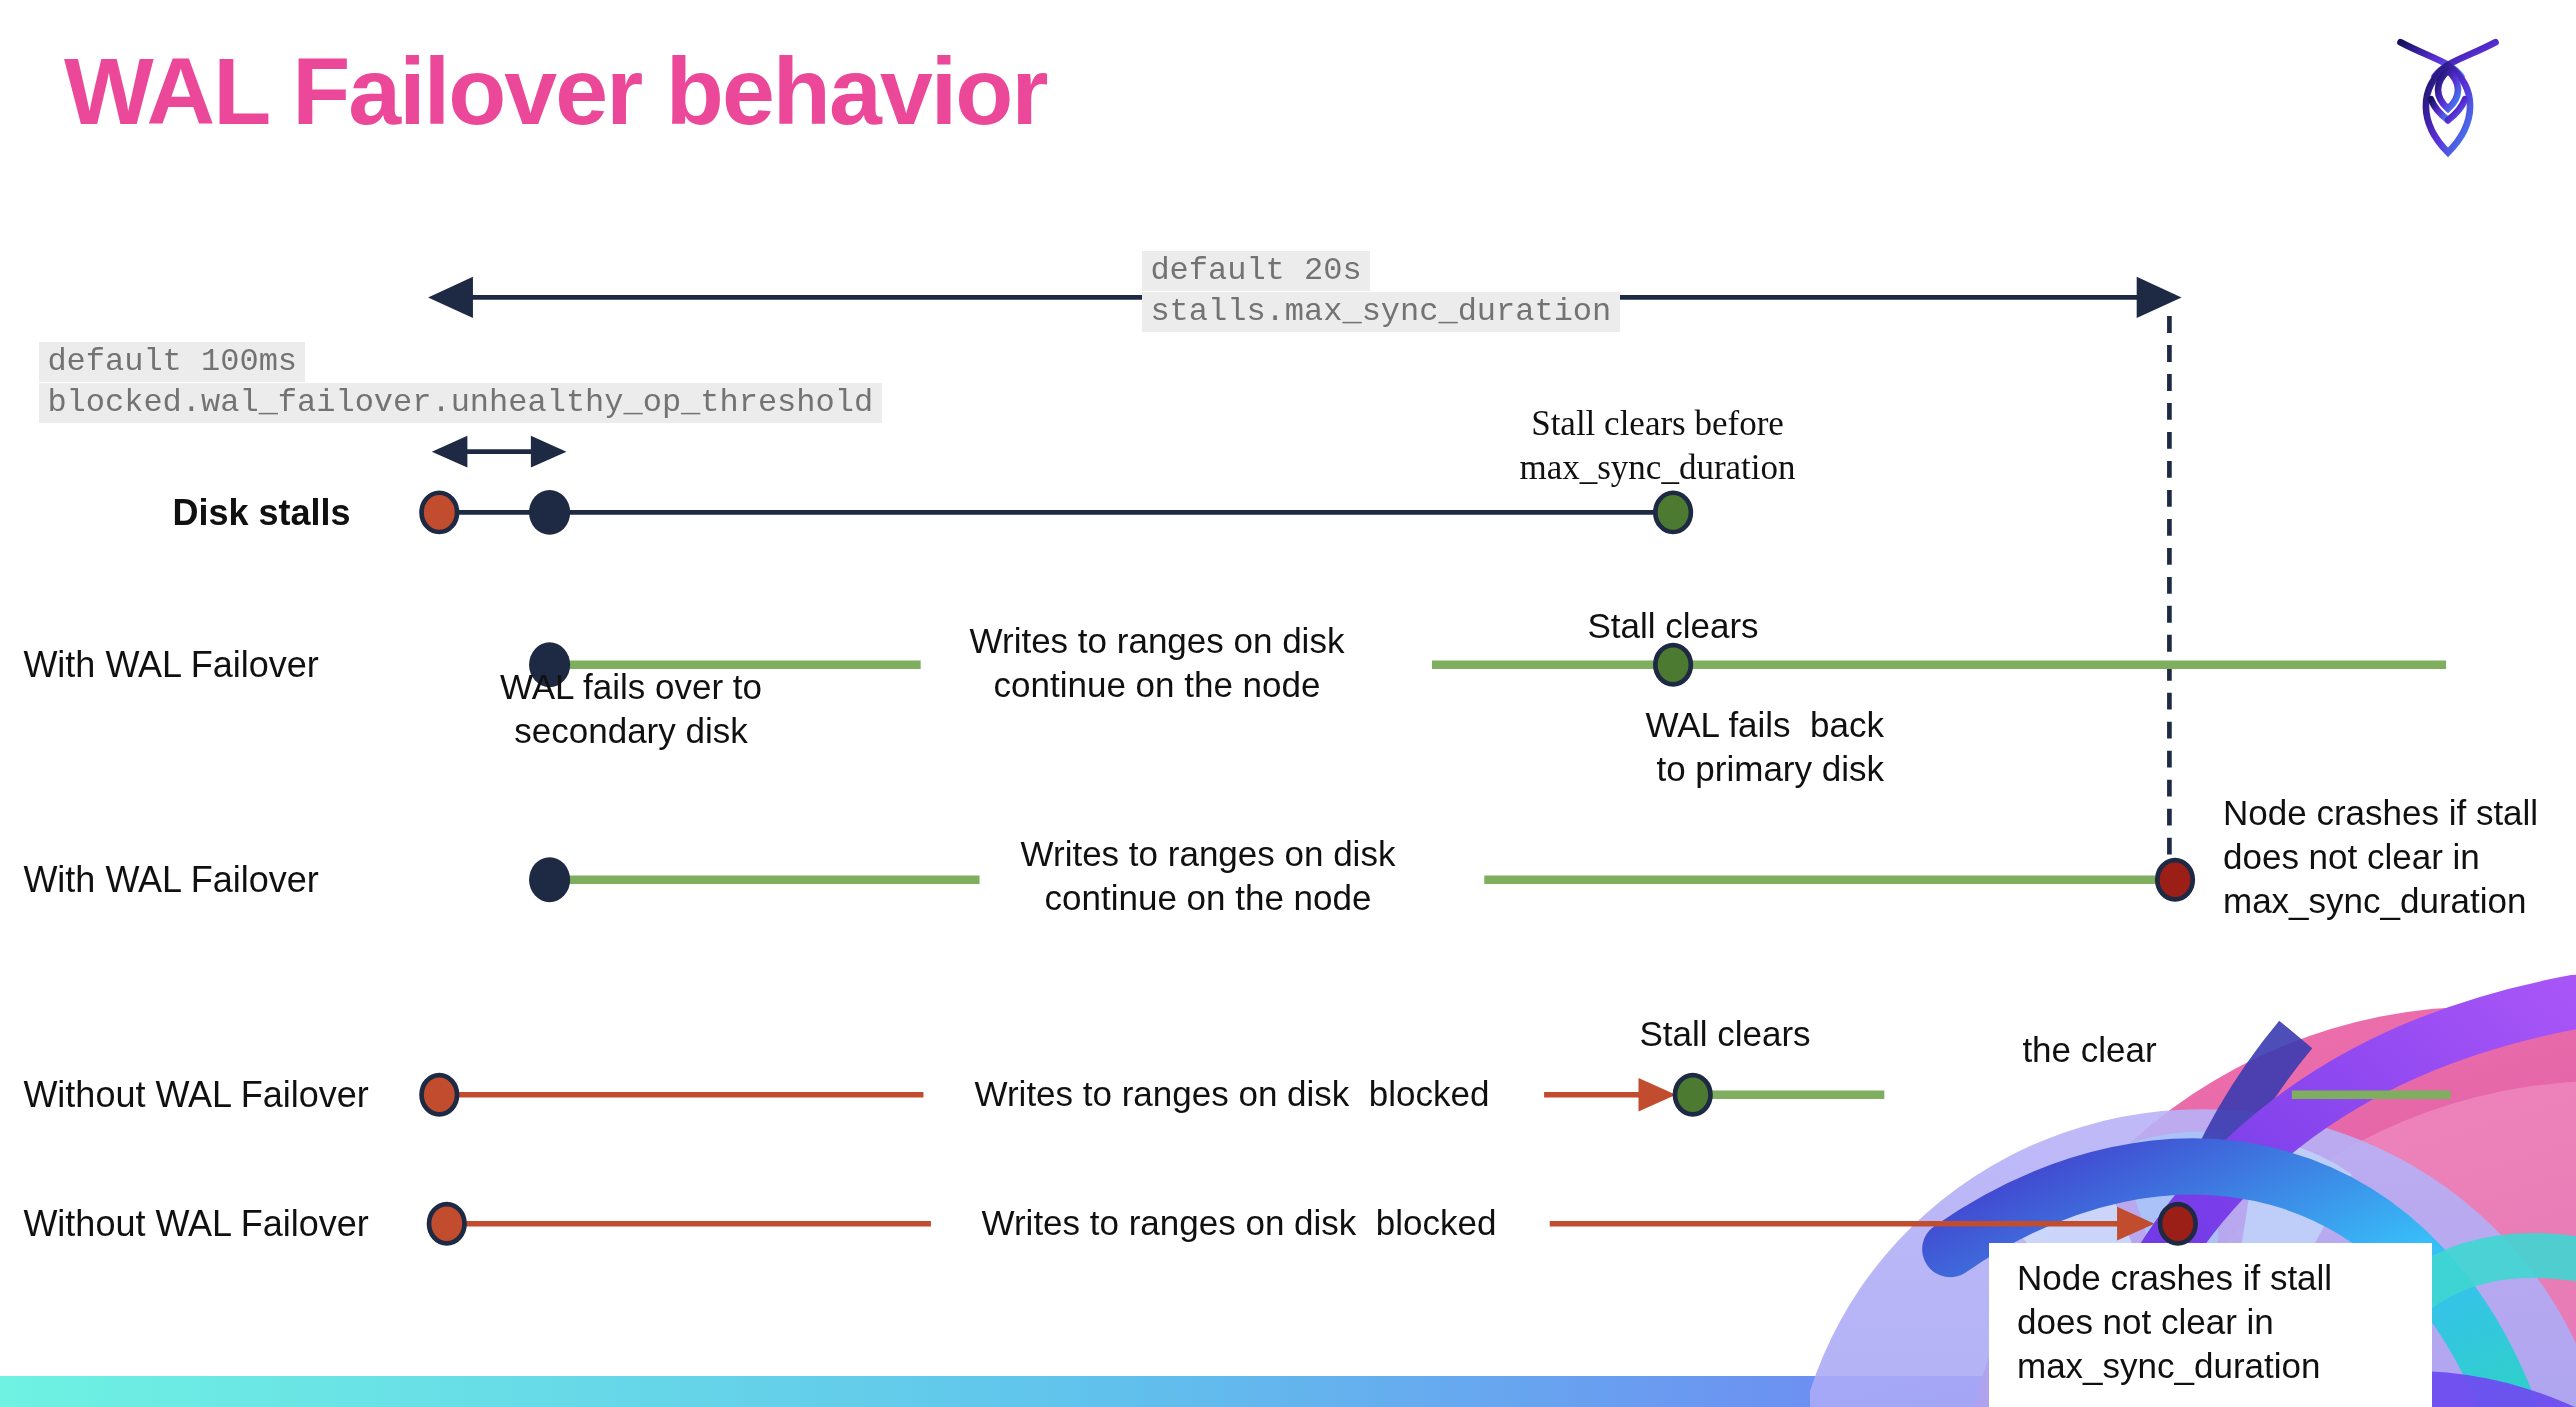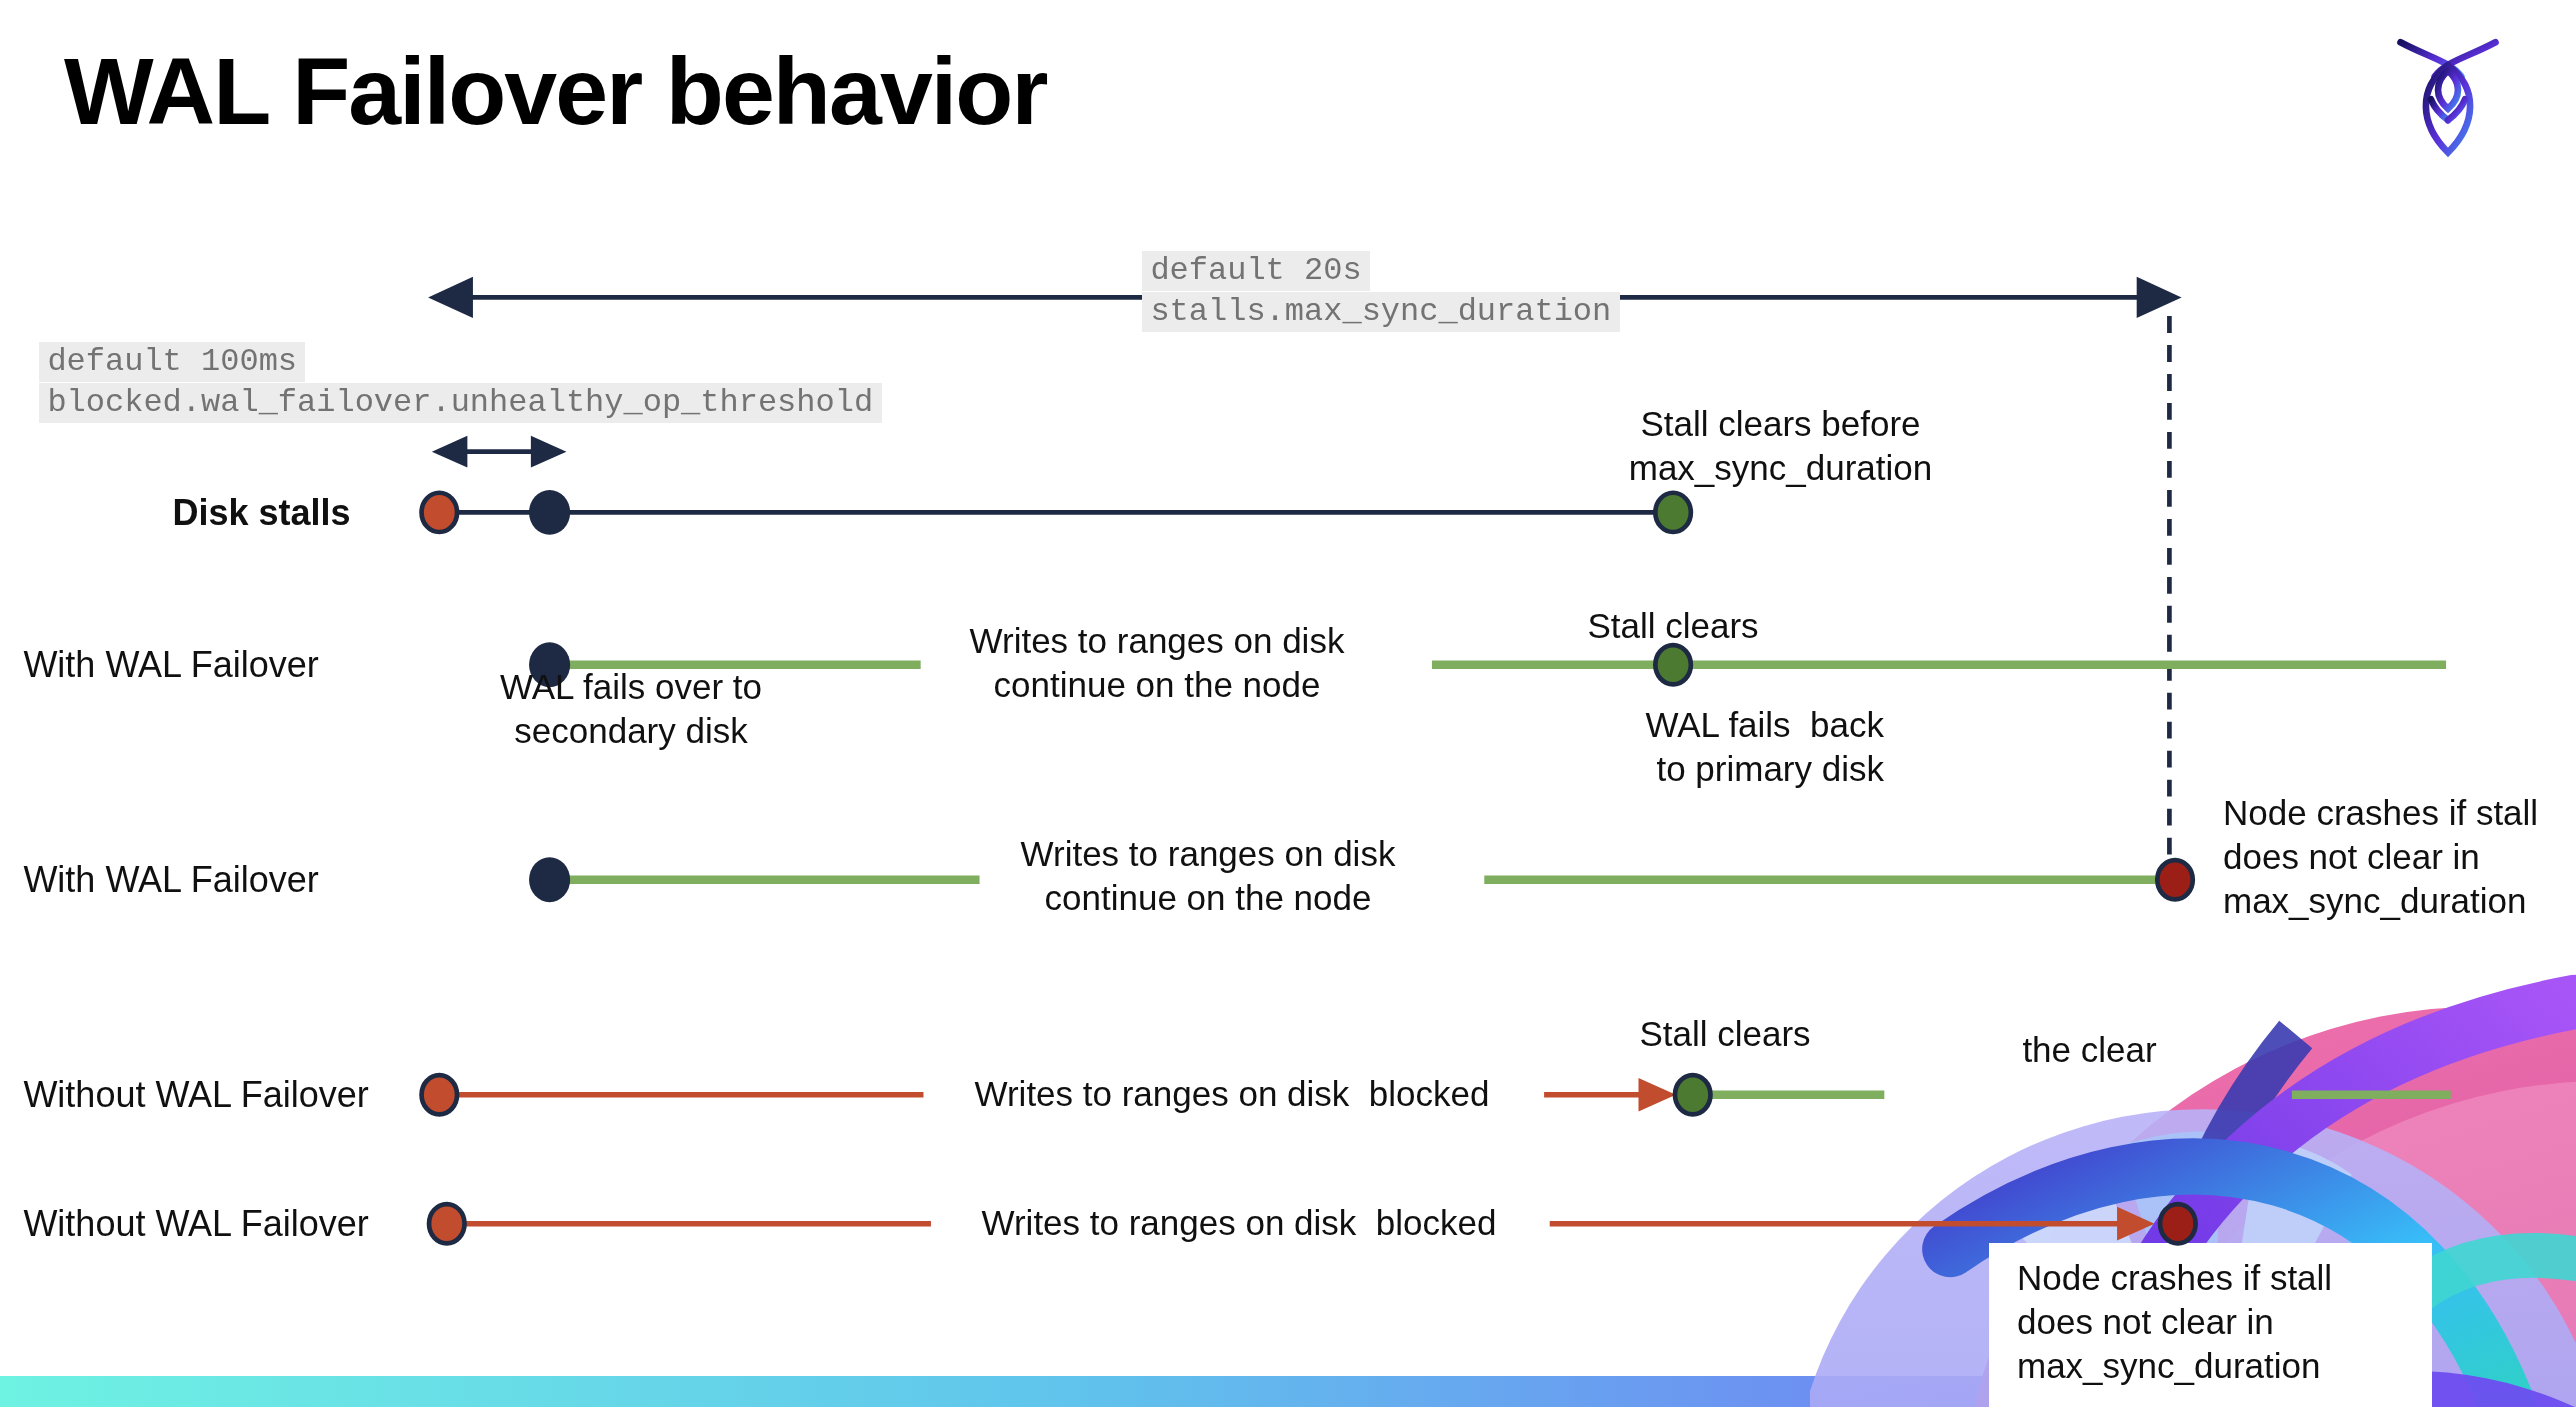--- a/index.html
+++ b/index.html
@@ -1,20 +1,20 @@
 <!DOCTYPE html>
 <html style="--navy: #1e2a44; --red: #c14c2e; --maroon: #9b1f16; --green-line: #7fae5f; --green-dot: #4c7a31; --code-bg: #ececec; --bar-start: #6ef2e2; --bar-mid: #60c3ec; --bar-blue: #6d8df2; --bar-end: #6c55ee;font-size:15px"><head>
 <meta charset="utf-8">
 <style>
   html,body{margin:0;padding:0;background:#ffffff;}
   .slide{position:relative;width:2576px;height:1408px;background:#ffffff;overflow:hidden;
          font-family:"Liberation Sans",sans-serif;color:#111;}
   .abs{position:absolute;}
   .title{position:absolute;left:64px;top:37px;margin:0;font-size:95px;font-weight:bold;
-         letter-spacing:-1.9px;color:#000000;}
+         letter-spacing:-1.9px;color:#ec4899;}
   .code-block{position:absolute;}
   .code-line{display:block;width:max-content;background:var(--code-bg);color:#737373;
              font-family:"Liberation Mono","DejaVu Sans Mono",monospace;font-size:32px;
              line-height:34px;padding:2.8px 8.4px;margin-bottom:1.9px;white-space:pre;}
   .rowlab{position:absolute;font-size:36px;line-height:43px;color:#101010;white-space:pre;}
   .ann{position:absolute;font-size:35px;line-height:44px;color:#101010;}
   .ann span{display:block;white-space:pre-wrap;}
   .center{text-align:center;}
   .right{text-align:center;font-weight:bold;}
   .diagram,.art{position:absolute;pointer-events:none;}
@@ -177,21 +177,21 @@
     <span class="code-line">default 100ms</span>
     <span class="code-line">blocked.wal_failover.unhealthy_op_threshold</span>
   </div>
 
   <div class="rowlab right" style="left:140px;top:491px;width:243px;">Disk stalls</div>
   <div class="rowlab" style="left:23.4px;top:643px;">With WAL Failover</div>
   <div class="rowlab" style="left:23.4px;top:858px;">With WAL Failover</div>
   <div class="rowlab" style="left:23.4px;top:1073px;">Without WAL Failover</div>
   <div class="rowlab" style="left:23.4px;top:1202px;">Without WAL Failover</div>
 
-  <div class="ann center" style="left:1603px;top:402px;width:355px;">
+  <div class="ann center" style="left:1480px;top:402px;width:355px;font-family:Liberation Serif, serif;">
     <span>Stall clears before</span>
     <span>max_sync_duration</span>
   </div>
 
   <div class="ann center" style="left:942px;top:619px;width:430px;">
     <span>Writes to ranges on disk</span>
     <span>continue on the node</span>
   </div>
 
   <div class="ann center" style="left:1556px;top:604px;width:234px;">

